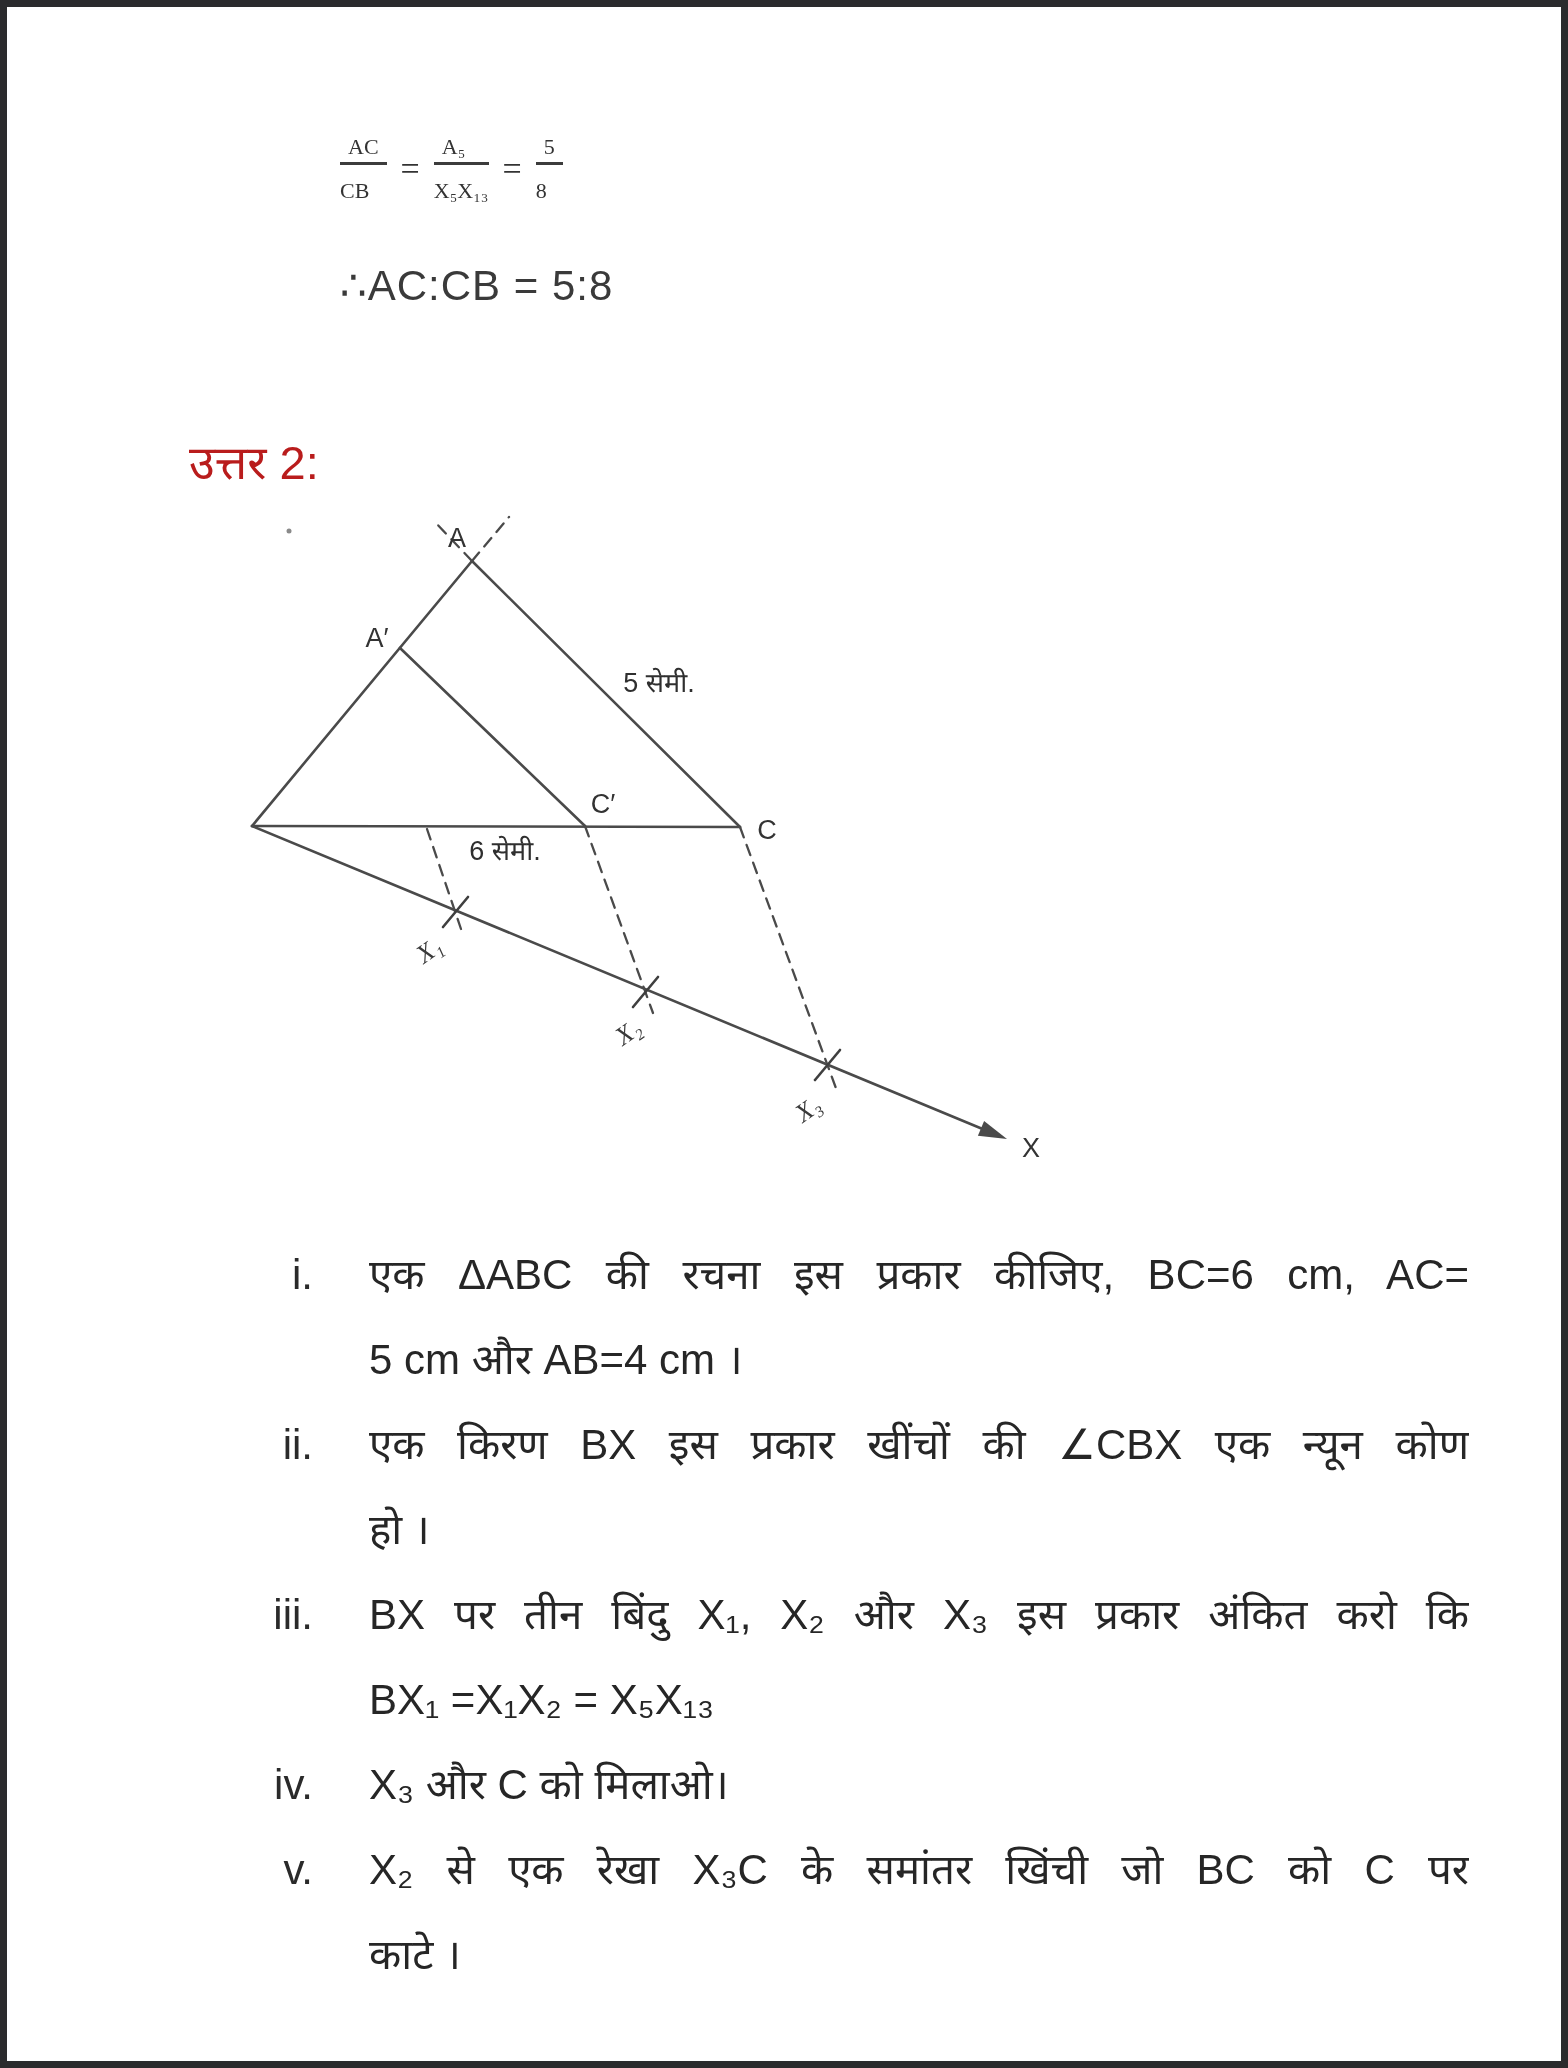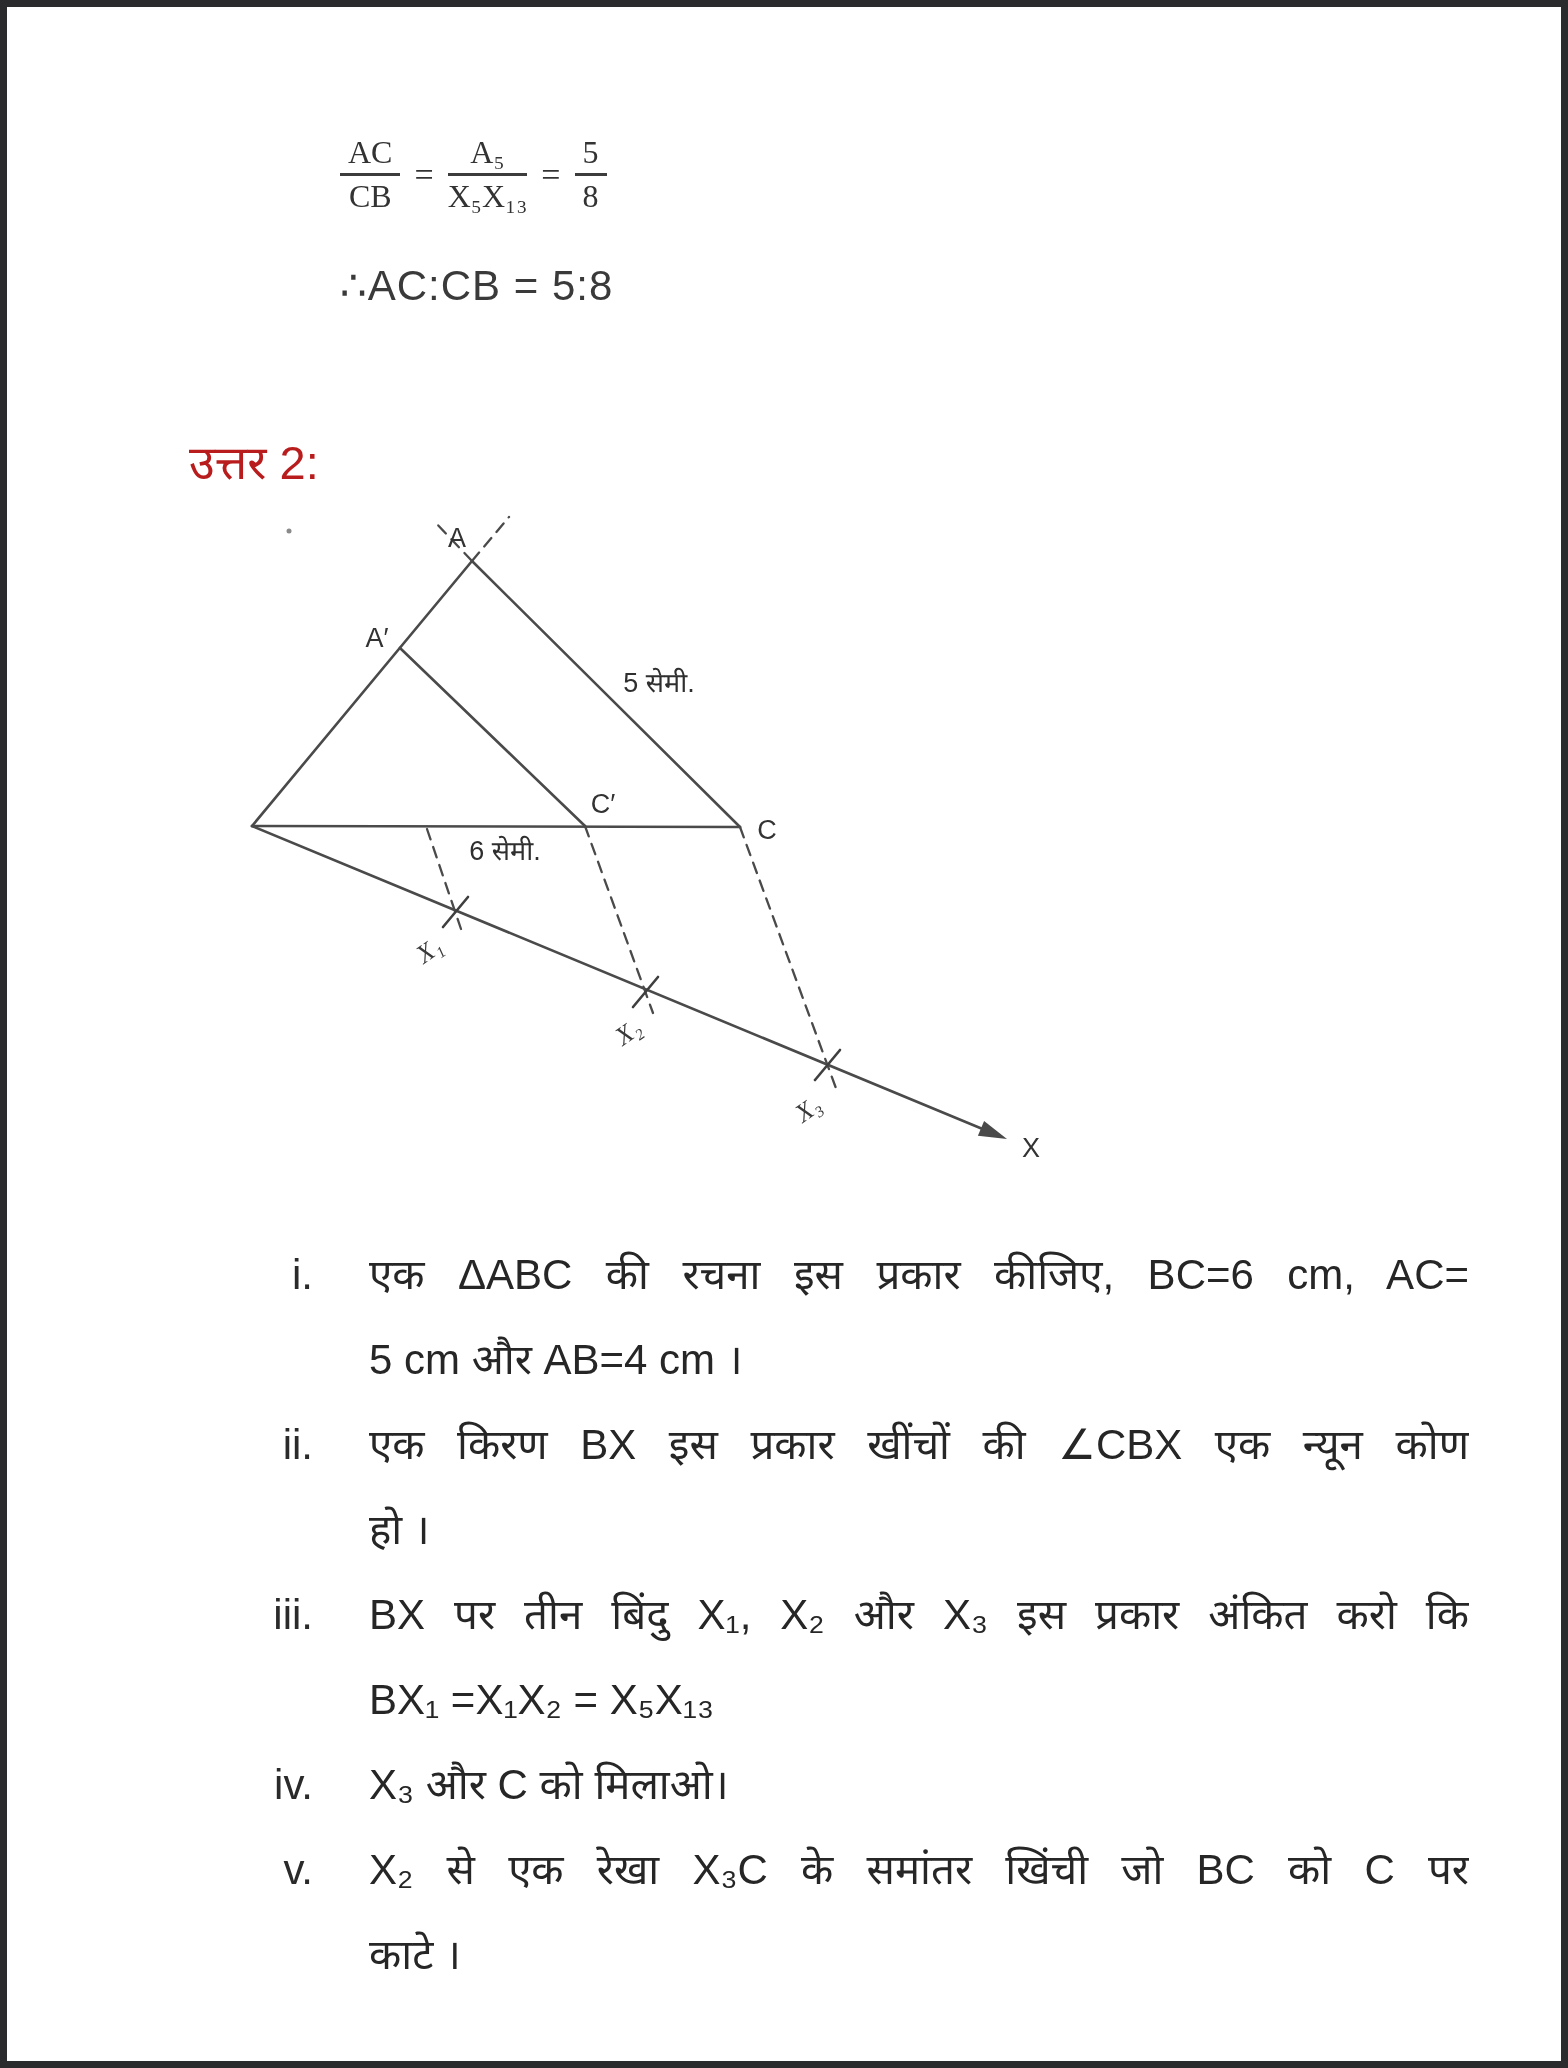--- a/index.html
+++ b/index.html
@@ -10,23 +10,23 @@
     position:relative; width:1568px; height:2068px; box-sizing:border-box;
     background:var(--bg); border:7px solid var(--border); overflow:hidden;
     font-family:"Liberation Sans", sans-serif; color:var(--ink);
   }
   
   .formula-row{
     position:absolute; left:333px; top:128px;
     display:flex; align-items:center; gap:12px;
     font-family:"Liberation Serif", serif; color:#333;
   }
-  .frac{display:inline-block; text-align:center; font-size:32px; line-height:1.1;}
+  .frac{display:inline-block; font-size:22px; line-height:1.1;}
   .frac .num{display:block; padding:0 8px 3px; border-bottom:3px solid #3c3c3c;}
-  .frac .den{display:block; padding-top:3px;}
+  .frac .den{display:block; padding-top:14px;}
   .eq{font-size:34px; padding:0 2px;}
   .therefore-line{
     position:absolute; left:333px; top:246px;
     font-size:42px; color:var(--faint); letter-spacing:1px;
     font-family:"Liberation Sans", sans-serif;
     margin-top:8px;
   }
   
   .answer-heading{
     position:absolute; left:182px; top:422px;

